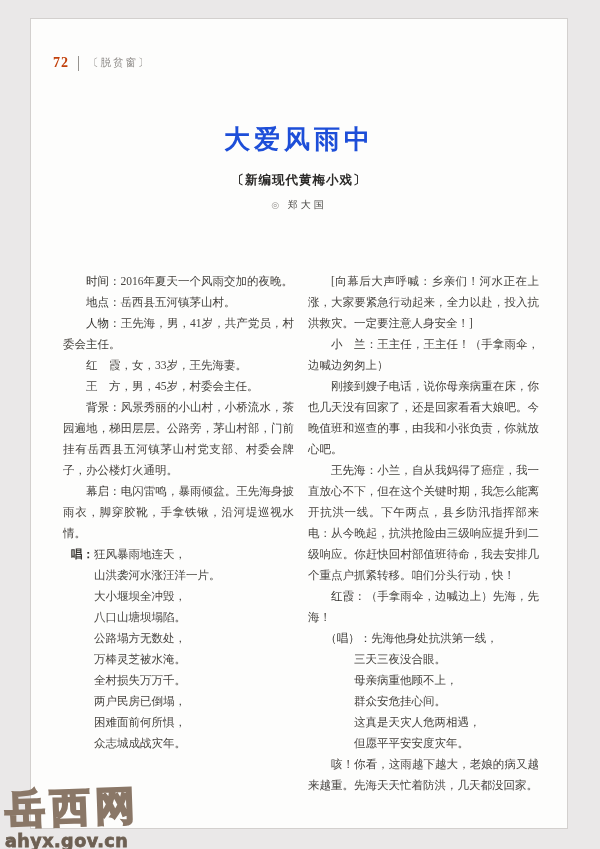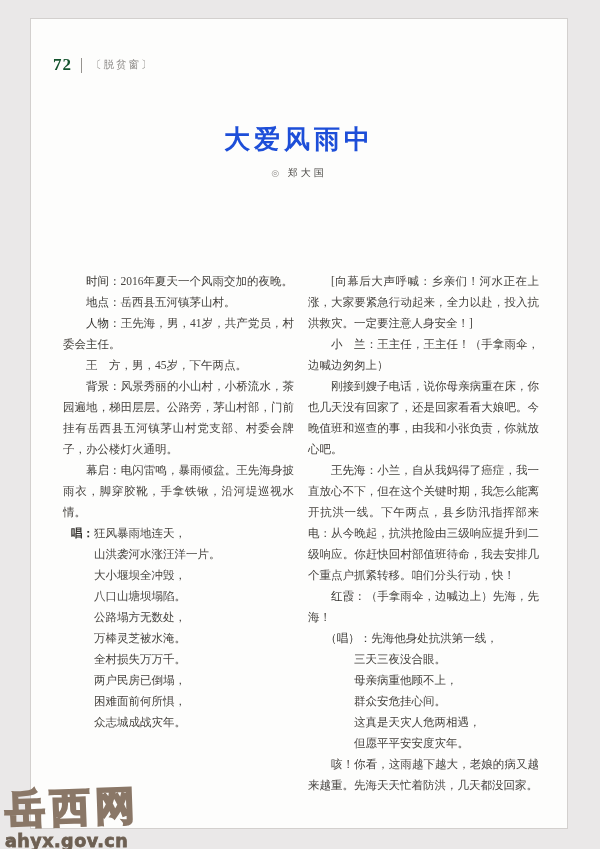--- a/index.html
+++ b/index.html
@@ -12,21 +12,21 @@
   .page{
     position:absolute;left:30px;top:18px;width:538px;height:811px;
     background:#fdfdfc;border:1px solid #d3d0ce;
     box-sizing:border-box;
   }
   
   .running-head{
     position:absolute;left:22px;top:36px;
     display:flex;align-items:center;gap:9px;
   }
-  .page-num{font-weight:700;font-size:17px;color:#14532d;letter-spacing:1px;}
+  .page-num{font-weight:700;font-size:14px;color:#c2410c;letter-spacing:1px;}
   .head-divider{width:1px;height:15px;background:#96938f;}
   .section-label{font-size:10.5px;color:#8d8a87;letter-spacing:2px;}
   
   .title-block{position:absolute;top:103px;left:0;right:0;text-align:center;}
   .play-title{
     margin:0;font-size:26px;font-weight:700;color:#1d4ed8;
     letter-spacing:4px;
   }
   .play-subtitle{
     margin:15px 0 0 0;font-size:12.5px;font-weight:700;color:#2b2a28;
@@ -76,30 +76,32 @@
 <div class="page">
 
   <div class="running-head">
     <span class="page-num">72</span>
     <span class="head-divider"></span>
     <span class="section-label">〔脱贫窗〕</span>
   </div>
 
   <div class="title-block">
     <h1 class="play-title">大爱风雨中</h1>
+    <p class="play-subtitle">〔新编现代黄梅小戏〕</p>
     <p class="author-line"><span class="author-mark">◎</span> <span>郑大国</span></p>
   </div>
 
   <div class="columns">
 
     <div class="col">
       <p class="para"><span class="lbl">时间：</span><span>2016年夏天一个风雨交加的夜晚。</span></p>
       <p class="para"><span class="lbl">地点：</span><span>岳西县五河镇茅山村。</span></p>
       <p class="para"><span class="lbl">人物：</span><span>王先海，男，41岁，共产党员，村委会主任。</span></p>
-      <p class="para"><span>王　方，男，45岁，下午两点。</span></p>
+      <p class="para"><span>红　霞，女，33岁，王先海妻。</span></p>
+      <p class="para"><span>王　方，男，45岁，村委会主任。</span></p>
       <p class="para"><span class="lbl">背景：</span><span>风景秀丽的小山村，小桥流水，茶园遍地，梯田层层。公路旁，茅山村部，门前挂有岳西县五河镇茅山村党支部、村委会牌子，办公楼灯火通明。</span></p>
       <p class="para"><span class="lbl">幕启：</span><span>电闪雷鸣，暴雨倾盆。王先海身披雨衣，脚穿胶靴，手拿铁锹，沿河堤巡视水情。</span></p>
 
       <div class="song">
         <span class="song-label">唱：</span>
         <div class="song-lines">
           <div>狂风暴雨地连天，</div>
           <div>山洪袭河水涨汪洋一片。</div>
           <div>大小堰坝全冲毁，</div>
           <div>八口山塘坝塌陷。</div>

